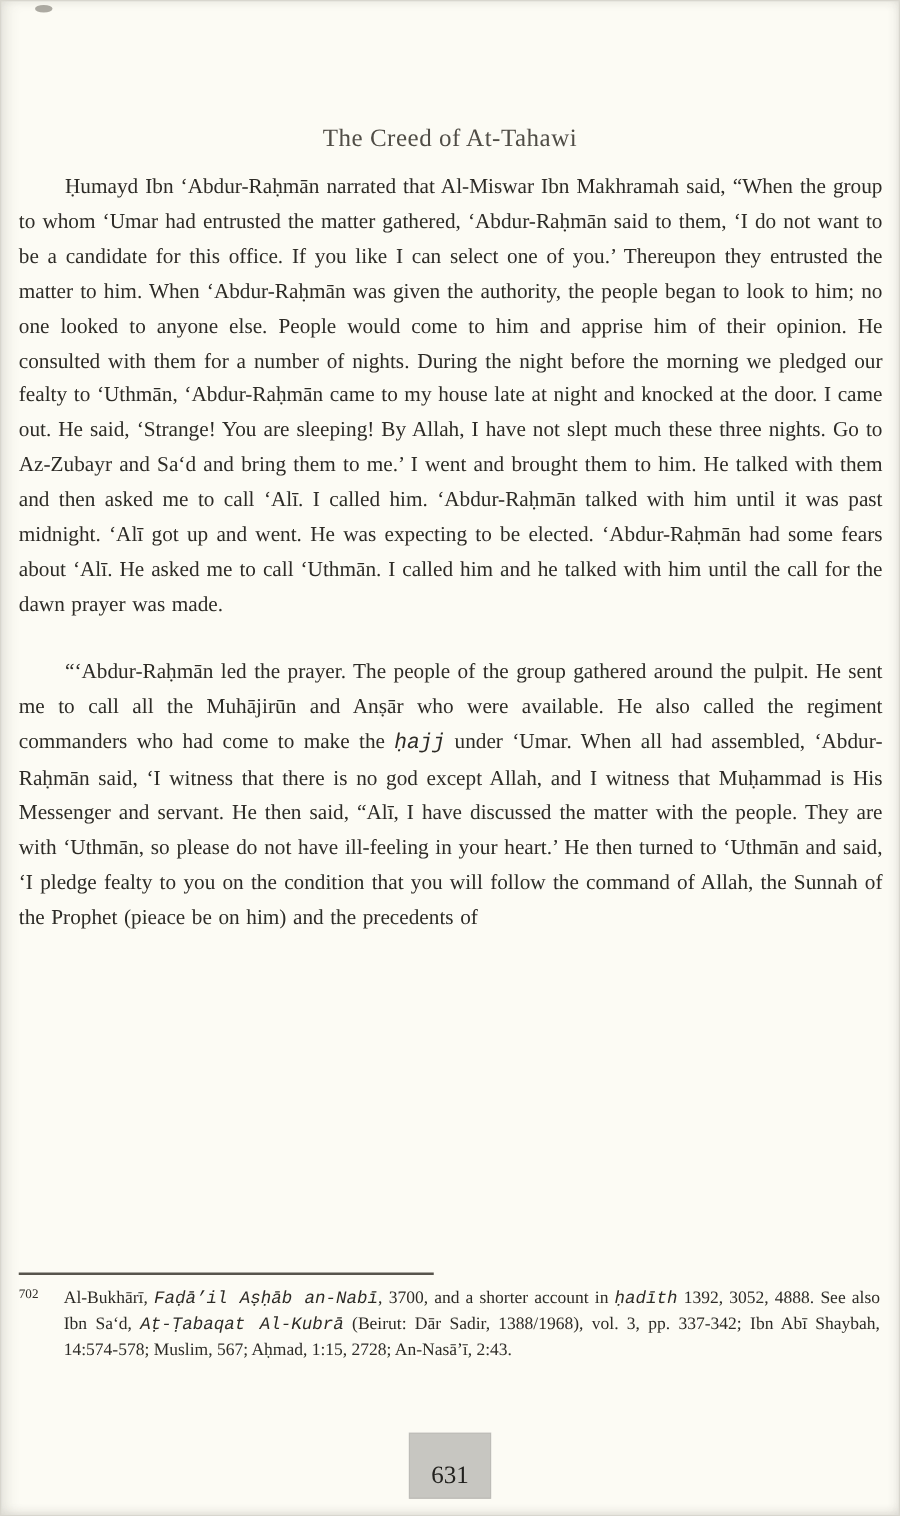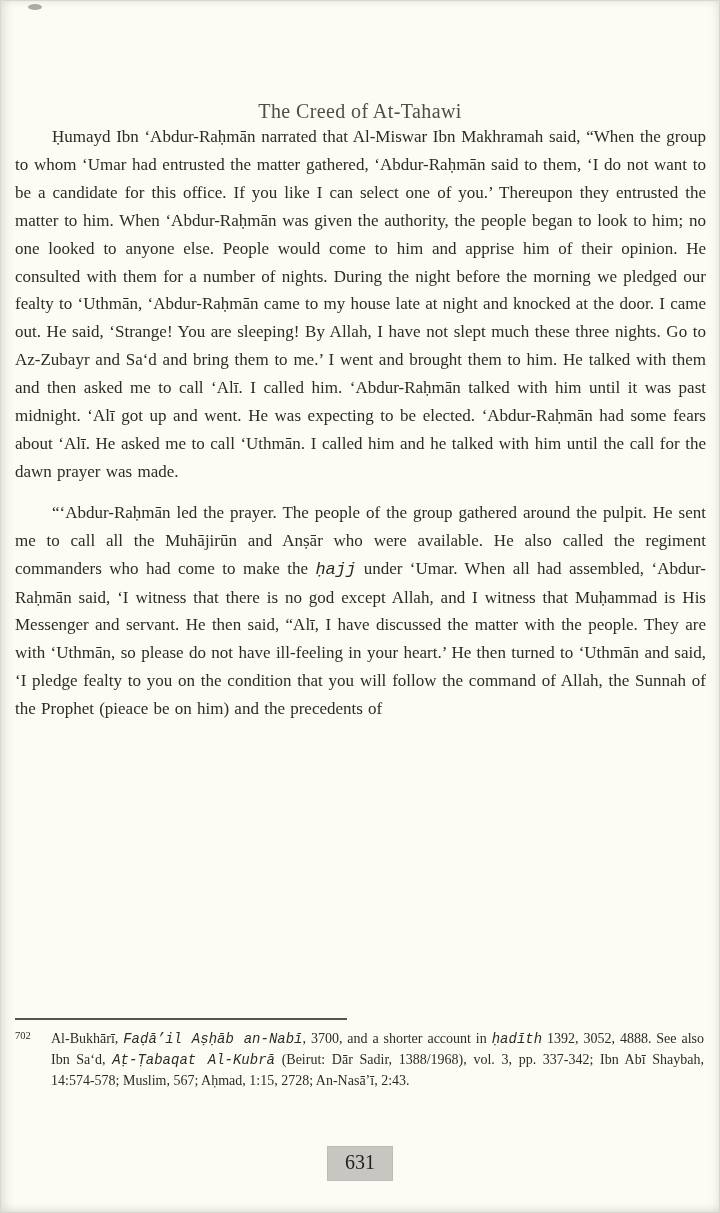--- a/index.html
+++ b/index.html
@@ -31,21 +31,21 @@
     font-size: 20px; color: #504d46; letter-spacing: 0.4px; margin-top: 44px;
   }
   .text-block {
     position: absolute; top: 110px; left: 15px; right: 14px;
     color: #2d2b26;
     font-size: 17px; line-height: 27.9px;
     text-align: justify;
     word-spacing: 1px;
   }
   .para { margin: 0; }
-  .para.ind { text-indent: 37px; margin-top: 13px; }
+  .para.ind { text-indent: 37px; margin-top: 25px; }
   sup { font-size: 0.6em; line-height: 0; vertical-align: super; letter-spacing: 0; }
   .it { font-style: italic; font-family: Liberation Mono, monospace; }
   .footnote-area {
     position: absolute; left: 15px; right: 16px; top: 1018px;
     color: #2d2b26;
   }
   .fn-rule {
     width: 332px; height: 0;
     border-top: 2px solid #57544c;
     margin-bottom: 9px;
@@ -58,21 +58,21 @@
   .fn-text {
     flex: 1;
     font-size: 14px; line-height: 20.8px;
     text-align: justify;
   }
   .page-number-box {
     position: absolute; top: 1146px; left: 50%;
     transform: translateX(-50%);
     background: #c7c6c1;
     box-shadow: inset 0 0 0 1px #bdbcb7;
-    padding: 5px 18px 7px 18px;
+    padding: 23px 18px 7px 18px;
     font-size: 20px; color: #22211e;
   }
 </style>
 </head>
 <body>
 
 <div class="page">
 
   <div class="corner-artifact"></div>
 

